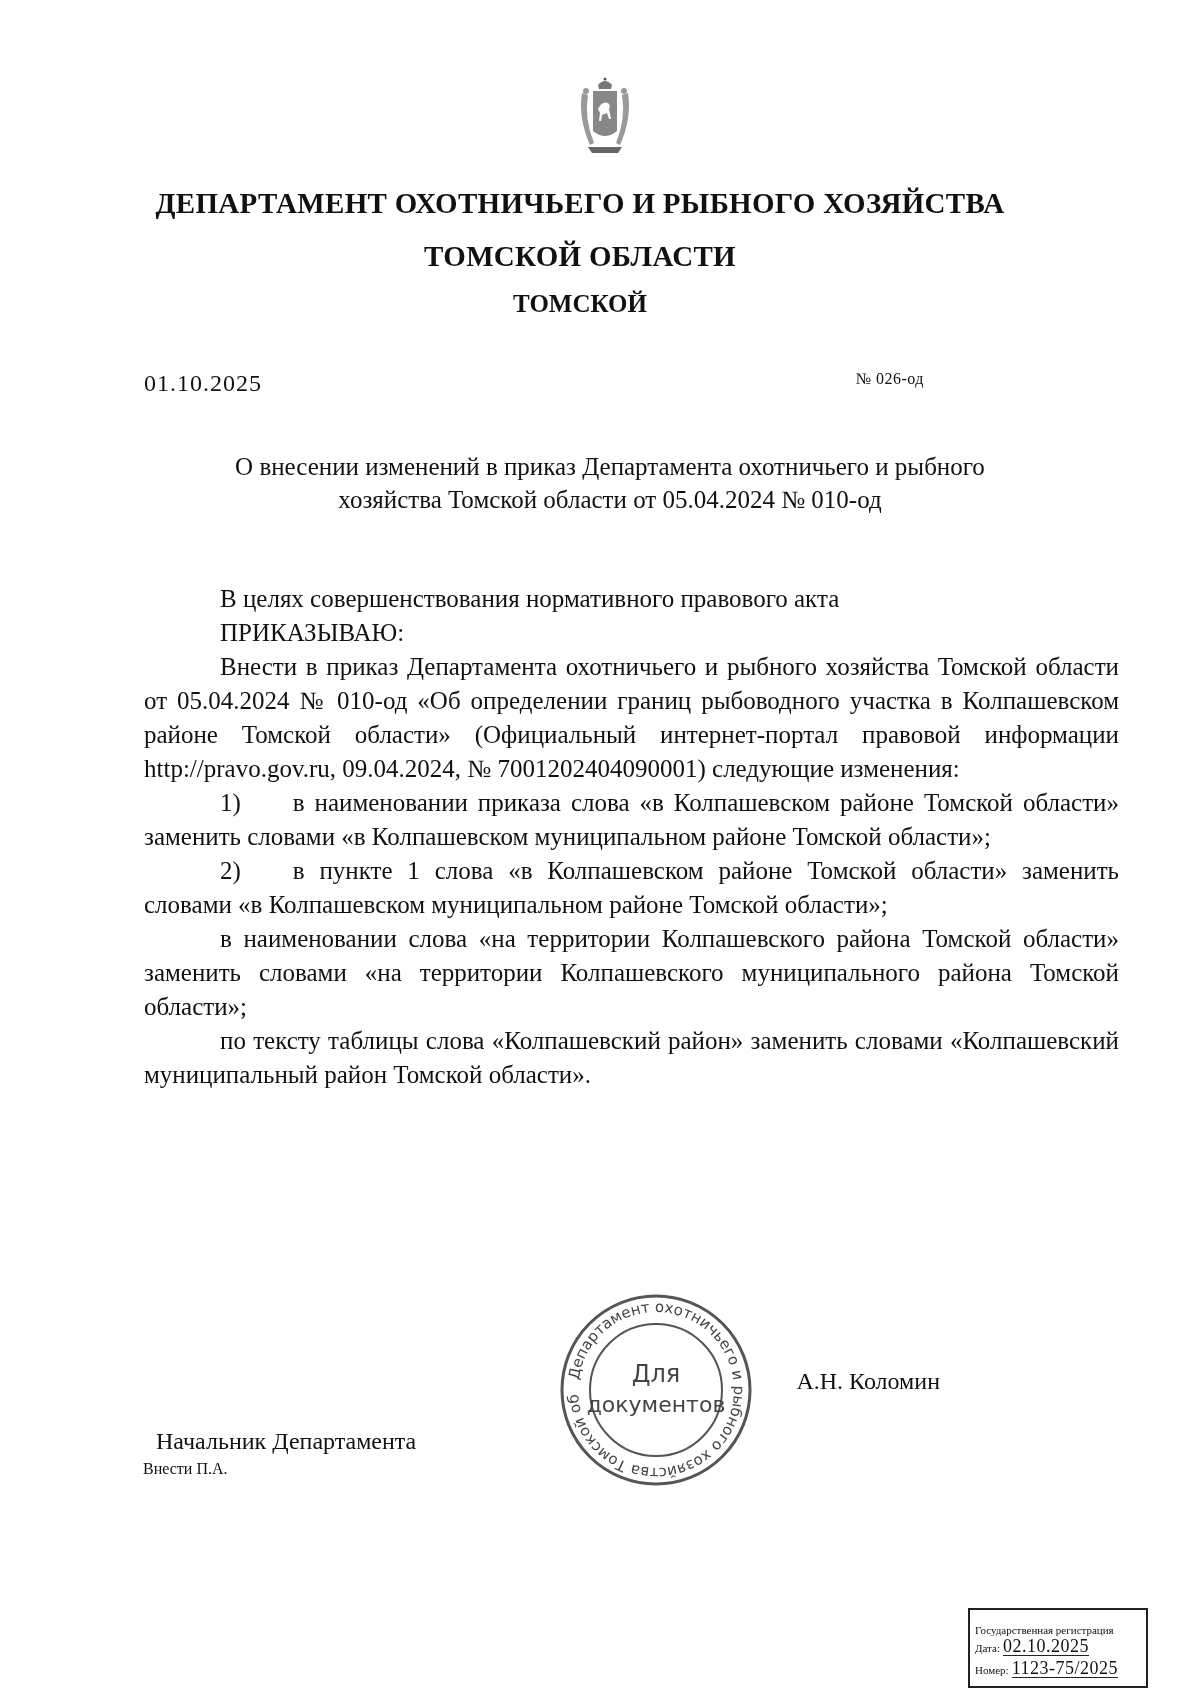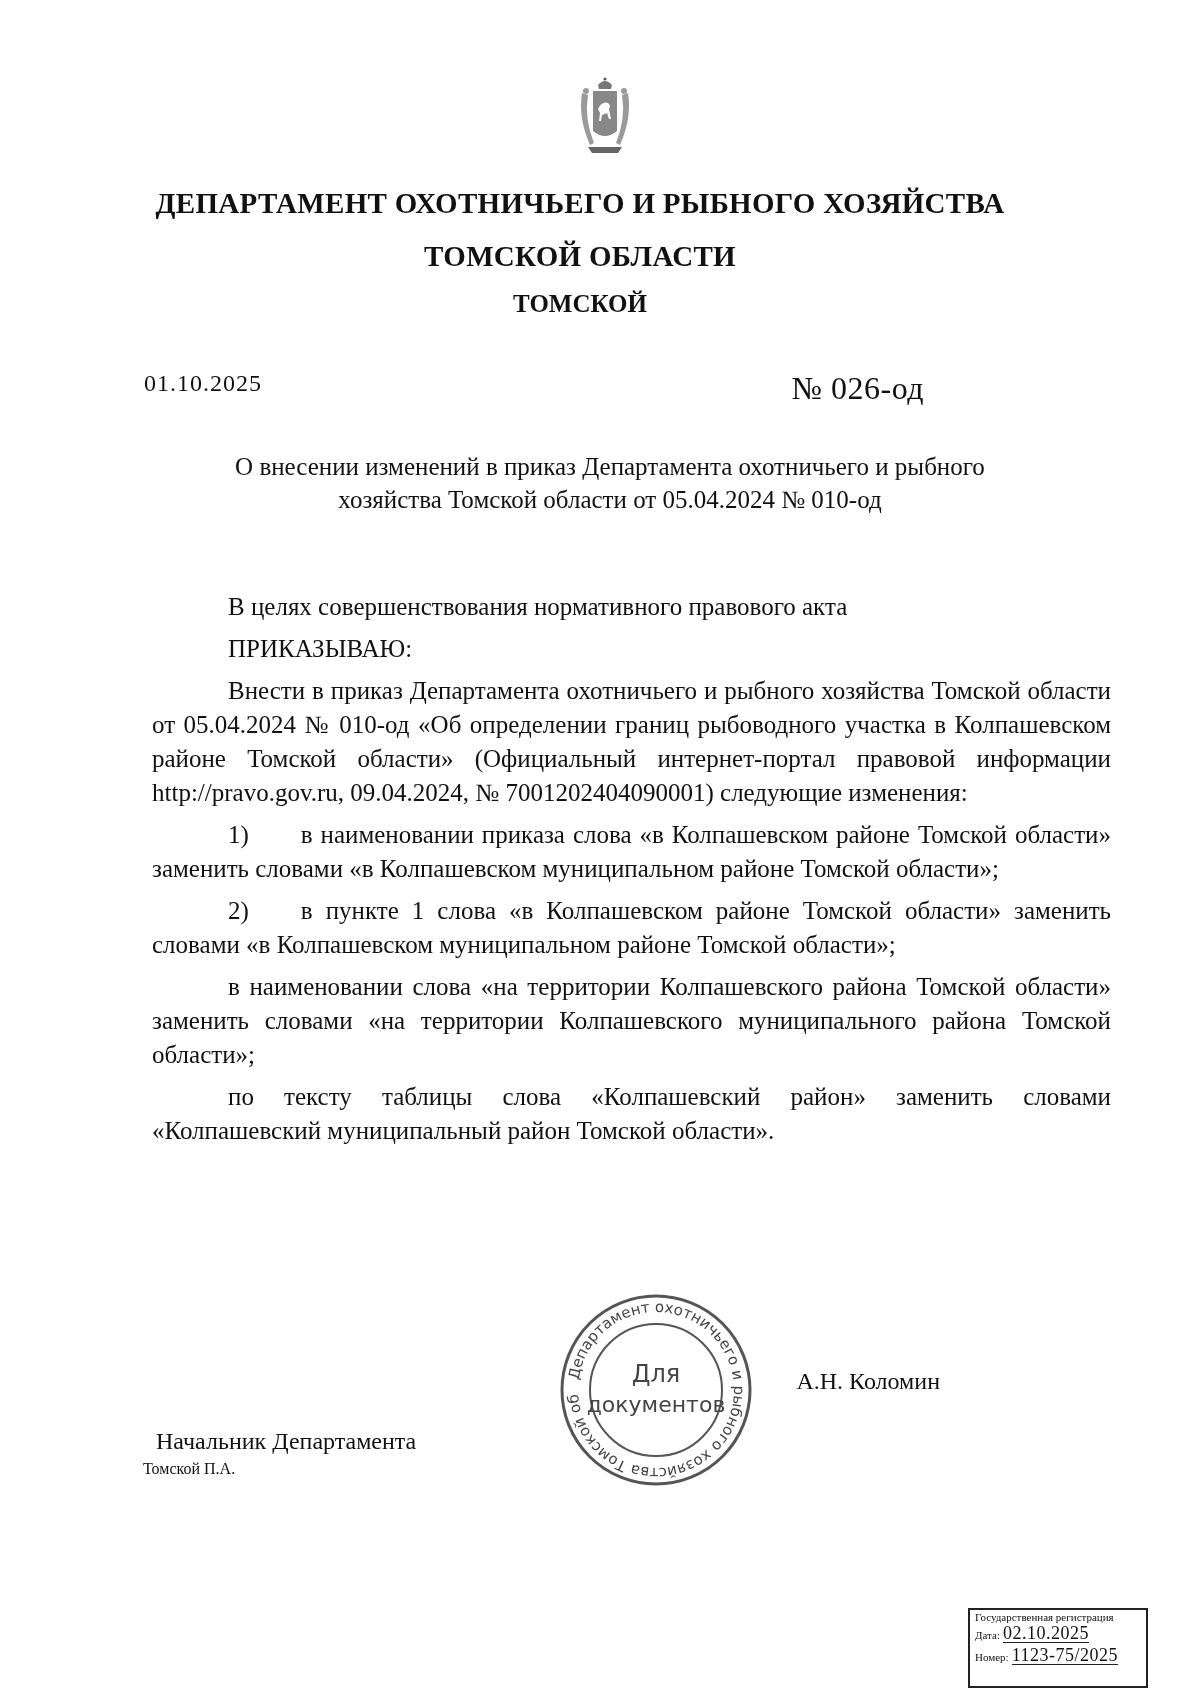--- a/index.html
+++ b/index.html
@@ -8,38 +8,38 @@
   .serif { font-family: "Liberation Serif", "DejaVu Serif", serif; }
 
   .emblem { position: absolute; left: 578px; top: 73px; width: 54px; height: 84px; }
 
   .org-title { position: absolute; left: 0; width: 1160px; text-align: center; font-weight: bold; font-size: 29px; letter-spacing: 0.3px; }
   .org-title.l1 { top: 187px; }
   .org-title.l2 { top: 240px; }
   .doc-type { position: absolute; left: 0; width: 1160px; top: 290px; text-align: center; font-weight: bold; font-size: 25px; }
 
   .doc-date { position: absolute; left: 144px; top: 370px; font-size: 24px; letter-spacing: 1px; }
-  .doc-number { position: absolute; right: 84px; top: 370px; font-size: 32px; letter-spacing: 0.5px; }
+  .doc-number { position: absolute; right: 84px; top: 370px; font-size: 16px; letter-spacing: 0.5px; }
 
   .subject { position: absolute; left: 160px; width: 900px; top: 450px; text-align: center; font-size: 25px; line-height: 33px; }
 
   .body { position: absolute; left: 144px; width: 975px; top: 582px; font-size: 25px; line-height: 34px; }
-  .body p { margin: 8px; text-align: justify; text-align-last: left; }
+  .body p { margin: 0; text-align: justify; text-align-last: left; }
   .body .ind { text-indent: 76px; }
   .body .noj { text-align: left; }
   .tab { display: inline-block; width: 52px; }
 
   .sign-pos { position: absolute; left: 156px; top: 1428px; font-size: 24px; }
   .sign-name { position: absolute; right: 68px; top: 1368px; font-size: 24px; }
 
   .stamp { position: absolute; left: 556px; top: 1290px; width: 200px; height: 200px; }
 
   .executor { position: absolute; left: 143px; top: 1460px; font-size: 16px; }
 
-  .reg-box { position: absolute; left: 968px; top: 1608px; width: 180px; height: 80px; border: 2px solid #222; box-sizing: border-box; padding: 0 5px; font-size: 11px; line-height: 14px; }
+  .reg-box { position: absolute; left: 968px; top: 1608px; width: 180px; height: 80px; border: 2px solid #222; box-sizing: border-box; padding: 13px 5px; font-size: 11px; line-height: 14px; }
   .reg-box .hdr { display: block; }
   .reg-row { display: flex; align-items: baseline; height: 22px; }
   .reg-row .lbl { font-size: 11px; margin-right: 3px; }
   .reg-row .val { font-size: 18px; border-bottom: 1px solid #222; line-height: 18px; letter-spacing: 0.5px; }
 </style>
 </head>
 <body>
 
 <div class="page serif">
 
@@ -89,21 +89,21 @@
     <circle cx="100" cy="100" r="66" fill="none" stroke="#555" stroke-width="2"></circle>
     <text font-family="'DejaVu Sans', sans-serif" font-size="15" fill="#444">
       <textPath href="#ringPath" startOffset="2%" id="stampRing">Департамент охотничьего и рыбного хозяйства Томской области *</textPath>
     </text>
     <text x="100" y="92" text-anchor="middle" font-family="'DejaVu Sans', sans-serif" font-size="24" fill="#444">Для</text>
     <text x="100" y="122" text-anchor="middle" font-family="'DejaVu Sans', sans-serif" font-size="22" fill="#444">документов</text>
   </svg>
 
   <div class="sign-name">А.Н. Коломин</div>
 
-  <div class="executor">Томской П.А.</div>
+  <div class="executor">Внести П.А.</div>
 
   <div class="reg-box">
     <span class="hdr">Государственная регистрация</span>
     <div class="reg-row">
       <span class="lbl">Дата:</span>
       <span class="val">02.10.2025</span>
     </div>
     <div class="reg-row">
       <span class="lbl">Номер:</span>
       <span class="val">1123-75/2025</span>

